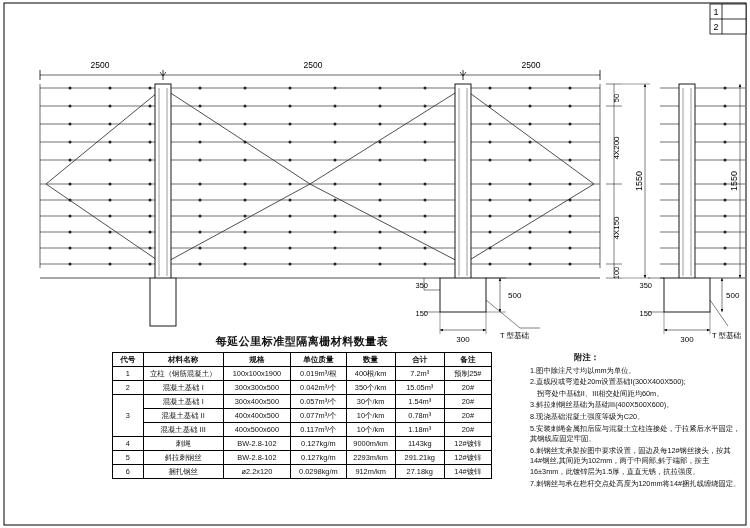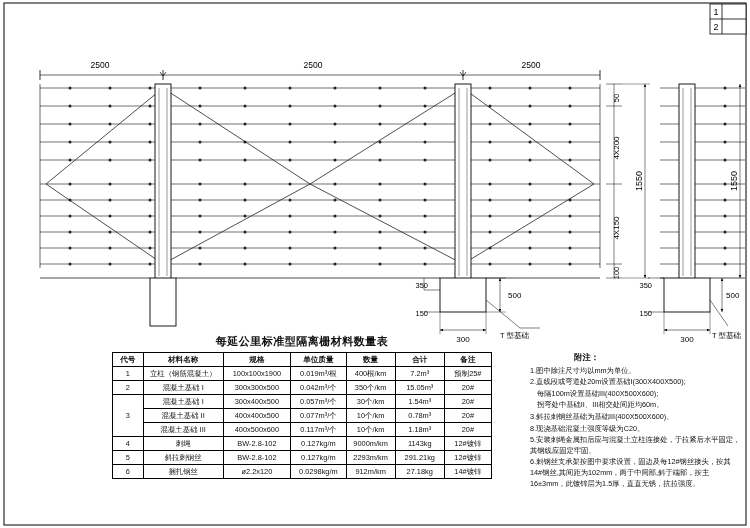--- a/index.html
+++ b/index.html
@@ -484,21 +484,21 @@
         <td>14#镀锌</td>
       </tr>
     </tbody>
   </table>
 </div>
 
 <div class="notes">
   <div class="nt-title">附注：</div>
   <p>1.图中除注尺寸均以mm为单位。</p>
   <p>2.直线段或弯道处20m设置基础I(300X400X500);</p>
-  <p class="ind">每隔100m设置基础III(400X500X600);</p>
   <p class="ind">拐弯处中基础II、III相交处间距均60m。</p>
   <p>3.斜拉刺钢丝基础为基础III(400X500X600)。</p>
   <p>8.现浇基础混凝土强度等级为C20。</p>
   <p>5.安装刺绳金属扣后应与混凝土立柱连接处，于拉紧后水平固定，其钢线应固定牢固。</p>
   <p>6.刺钢丝支承架按图中要求设置，固边及每12#钢丝接头，按其14#钢丝,其间距为102mm，两于中间部,斜于端部，按主16±3mm，此镀锌层为1.5厚，直直无锈，抗拉强度。</p>
+  <p>7.刺钢丝与承在栏杆交点处高度为120mm将14#捆扎线缠绕固定。</p>
 </div>
 
 </div>
 
 </body></html>

